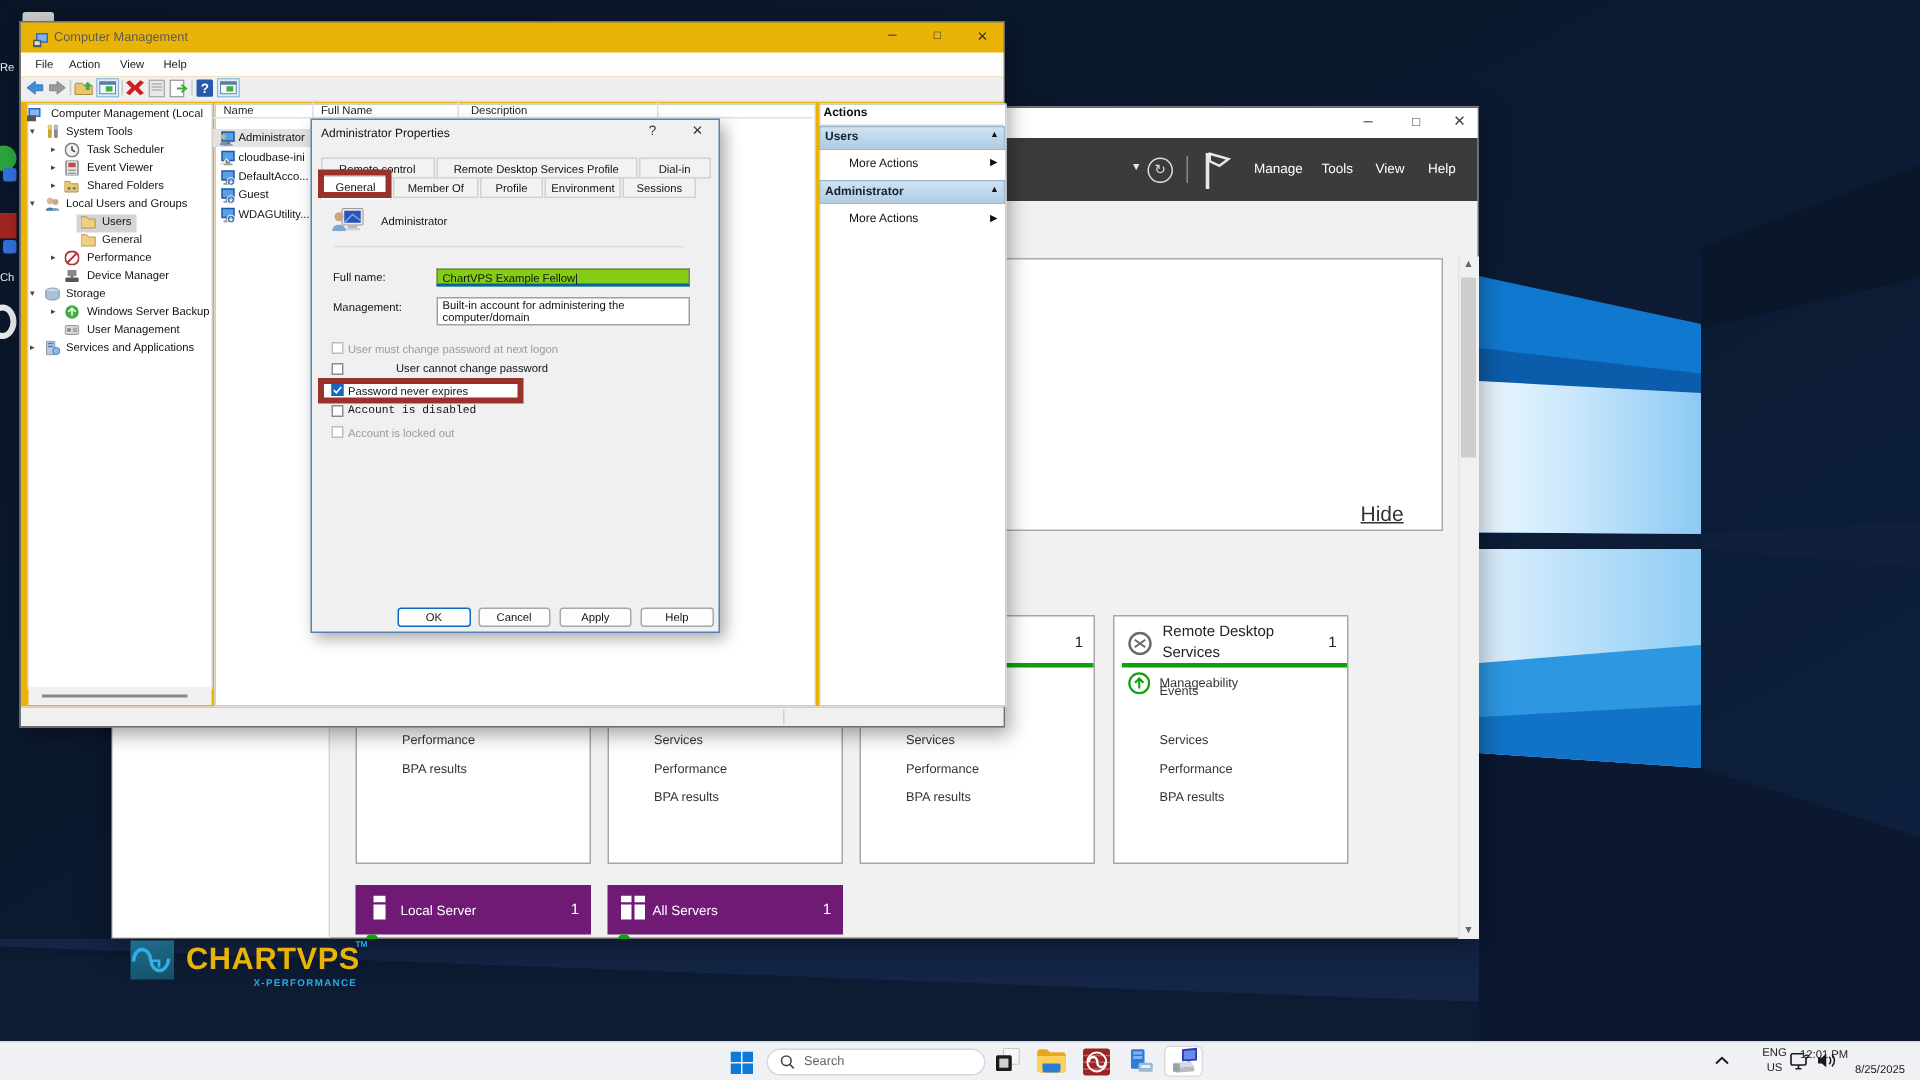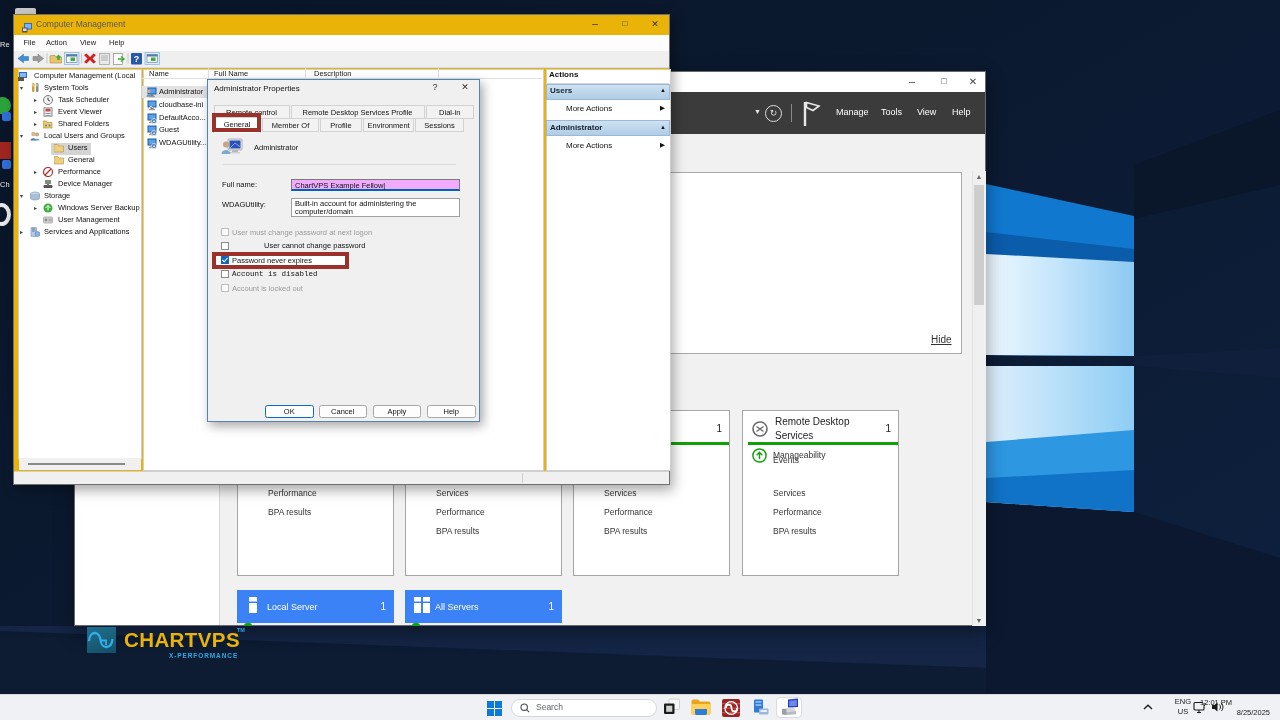--- a/index.html
+++ b/index.html
@@ -70,34 +70,34 @@
     <path d="M3.5 2.5 L16 6 L10 10.5 L3.5 7.5 Z" fill="none" stroke="#e8e8e8" stroke-width="1.6"></path>
   </svg>
   <div class="abs" style="left:761px;top:35px;width:50px;height:12px;color:#fff;font-size:9px;">Manage</div>
   <div class="abs" style="left:806px;top:35px;width:40px;height:12px;color:#fff;font-size:9px;">Tools</div>
   <div class="abs" style="left:842px;top:35px;width:36px;height:12px;color:#fff;font-size:9px;">View</div>
   <div class="abs" style="left:877px;top:35px;width:36px;height:12px;color:#fff;font-size:9px;">Help</div>
 
   <div class="abs" style="left:0;top:62px;width:145px;height:491px;background:#ffffff;border-right:1px solid #d9d9d9;"></div>
 
   <div class="abs" style="left:286px;top:100px;width:601px;height:182px;background:#ffffff;border:1px solid #ababab;"></div>
-  <div class="abs" style="left:856px;top:262px;width:40px;height:12px;color:#333;font-size:10px;text-decoration:underline;">Hide</div>
+  <div class="abs" style="left:832px;top:262px;width:40px;height:12px;color:#333;font-size:14px;text-decoration:underline;">Hide</div>
 
   <div class="abs" style="left:897px;top:99px;width:14px;height:455px;background:#f0f0f0;border-left:1px solid #e2e2e2;"></div>
   <div class="abs" style="left:897px;top:99px;width:14px;height:11px;color:#666;font-size:7px;text-align:center;line-height:11px;">▲</div>
   <div class="abs" style="left:897px;top:543px;width:14px;height:11px;color:#666;font-size:7px;text-align:center;line-height:11px;">▼</div>
   <div class="abs" style="left:899px;top:113px;width:10px;height:120px;background:#cdcdcd;"></div>
 </div>
 
 <style>
   .tile { position:absolute; top:410px; height:166px; width:157px; background:#fff; border:1px solid #a6a6a6; }
   .tile .one { position:absolute; right:7px; top:12px; font-size:10px; color:#222; }
   .tile .gline { position:absolute; left:5px; right:0; top:31px; height:2.5px; background:#10a00a; }
   .trow { position:absolute; left:30px; font-size:8.5px; color:#333; }
-  .redtile { position:absolute; top:590px; height:33px; width:157px; background:#3b82f6; }
+  .redtile { position:absolute; top:590px; height:33px; width:157px; background:#701a75; }
   .redtile .rtxt { position:absolute; left:30px; top:12px; font-size:9px; color:#fff; }
   .redtile .one { position:absolute; right:8px; top:11px; font-size:10px; color:#fff; }
 </style>
 <div id="tiles">
   <div class="tile" style="left:237px;">
     <div class="one">1</div>
       <div class="gline"></div>
     <div class="trow" style="top:77px;">Performance</div>
     <div class="trow" style="top:96px;">BPA results</div>
   </div>
@@ -415,24 +415,24 @@
     <rect x="8.5" y="3.5" width="11" height="8" fill="#2a52b8"></rect>
     <path d="M8.5 11.5 L14 6 L19.5 10" stroke="#7fa8e8" stroke-width="1" fill="none"></path>
     <rect x="11" y="13" width="6" height="2" fill="#b8b8b8"></rect>
     <rect x="9" y="15" width="10" height="1.5" fill="#cfcfcf"></rect>
     <circle cx="5" cy="7.5" r="3" fill="#c8a482"></circle>
     <path d="M0.5 17 C0.5 11.5 9.5 11.5 9.5 17 Z" fill="#7ba7d0"></path>
   </svg>
   <div class="abs" style="left:46px;top:63px;font-size:7.5px;color:#111;">Administrator</div>
   <div class="abs" style="left:14.5px;top:84px;width:233.5px;height:1px;background:#dcdcdc;"></div>
   <div class="abs" style="left:14px;top:100px;font-size:7.5px;color:#111;">Full name:</div>
-  <div class="abs" style="left:83px;top:98.5px;width:168.5px;height:12px;background:#f0abfc;border:1px solid #7a7a7a;border-bottom:2px solid #0063b1;">
+  <div class="abs" style="left:83px;top:98.5px;width:168.5px;height:12px;background:#84cc16;border:1px solid #7a7a7a;border-bottom:2px solid #0063b1;">
     <div class="abs" style="left:3px;top:1px;font-size:7.5px;color:#111;white-space:nowrap;">ChartVPS Example Fellow|</div>
   </div>
-  <div class="abs" style="left:14px;top:120px;font-size:7.5px;color:#111;">WDAGUtility:</div>
+  <div class="abs" style="left:14px;top:120px;font-size:7.5px;color:#111;">Management:</div>
   <div class="abs" style="left:83px;top:117.5px;width:168.5px;height:19.5px;background:#fff;border:1px solid #a0a0a0;">
     <div class="abs" style="left:3px;top:1px;font-size:7.5px;color:#111;line-height:8.5px;">Built-in account for administering the<br>computer/domain</div>
   </div>
 
   <div class="cb" style="left:13px;top:147.8px;border-color:#bdbdbd;"></div>
   <div class="cblab" style="left:24px;top:147.5px;color:#9a9a9a;">User must change password at next logon</div>
   <div class="cb" style="left:13px;top:161.6px;"></div>
   <div class="cblab" style="left:24px;top:161.3px;margin-left:32px;">User cannot change password</div>
   <div class="abs" style="left:3.8px;top:171.6px;width:137px;height:17px;background:#fff;border:4.5px solid #9a312b;"></div>
   <div class="cb" style="left:13px;top:176px;background:#1566c0;border-color:#1566c0;z-index:4;">

